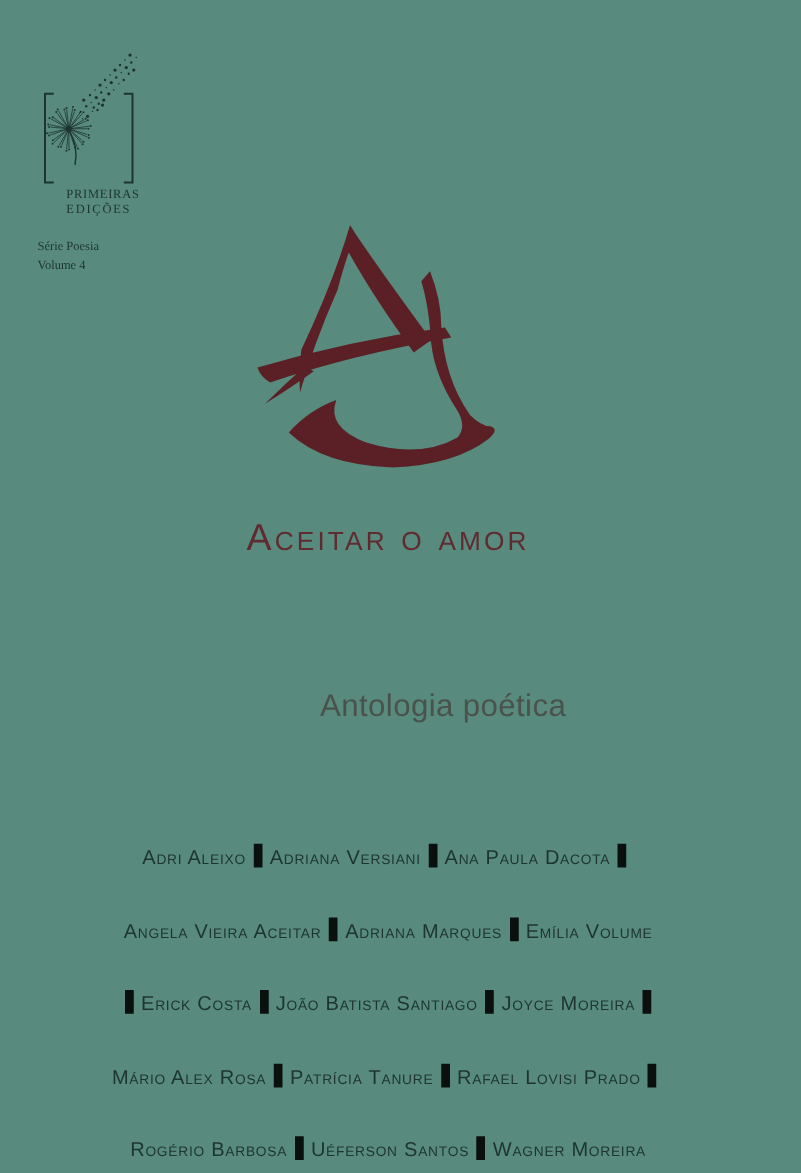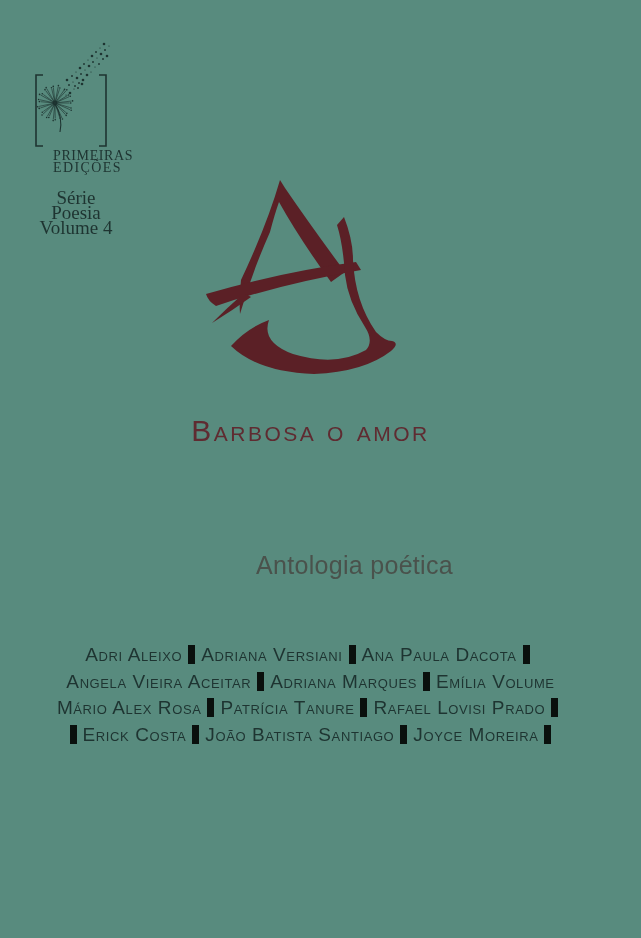--- a/index.html
+++ b/index.html
@@ -19,27 +19,27 @@
     position:relative;
   }
   .cover{position:absolute;inset:0;background:var(--bg);}
 
   
   .logo{position:absolute;left:30px;top:38px;width:92px;color:var(--ink);}
   .logo svg{display:block;}
   .logo-text{
     position:absolute;left:23px;top:112px;
     font-family:"Liberation Serif", serif;
-    font-size:14px;letter-spacing:.6px;line-height:11.5px;
+    font-size:10px;letter-spacing:.6px;line-height:11.5px;
     color:var(--ink);white-space:nowrap;
   }
   .series-lines{
-    margin-top:2px;text-align:center;
+    margin-top:2px;
     font-family:"Liberation Serif", serif;
-    font-size:19px;line-height:15px;color:var(--ink);
+    font-size:10px;line-height:15px;color:var(--ink);
   }
 
   
   .monogram{position:absolute;left:205px;top:180px;}
 
   
   .cblock{position:absolute;left:0;width:621px;text-align:center;}
 
   .book-title{
     top:414px;
@@ -52,22 +52,23 @@
     font-size:25px;letter-spacing:.3px;
     color:var(--subtitle);
     margin-left:44px;
   }
 
   
   .authors{top:642px;color:var(--ink);}
   .author-line{
     line-height:26.5px;
     font-variant:small-caps;
-    font-size:19px;letter-spacing:.6px;
+    font-size:16px;letter-spacing:.6px;
     white-space:nowrap;
+    margin-top:32px;
   }
   .author-line .name{color:var(--ink);}
   .author-line .bar{
     display:inline-block;width:7px;height:19px;
     background:var(--bar);
     margin:0 6px;vertical-align:-3px;
   }
 </style>
 </head>
 <body>
@@ -204,24 +205,25 @@
 
       <path d="M36,117 Q18,130 -3,143 Q13,127 29,113 Z"></path>
 
       <path d="M129,37 Q138,60 138,80 Q140,122 161,152 Q170,161 177,161
                Q185,163 176,171 Q149,192 99,194 Q43,192 16,166
                Q32,148 54,140 Q46,162 78,174 Q121,187 151,170
                Q159,161 150,147 Q133,121 130,95 Q128,64 122,45 Z"></path>
     </g>
   </svg>
 
-  <div class="cblock book-title">Barbosa o amor</div>
+  <div class="cblock book-title">Aceitar o amor</div>
 
   <div class="cblock book-subtitle">Antologia poética</div>
 
   <div class="cblock authors">
       <div class="author-line"><span class="name">Adri Aleixo</span><span class="bar"></span><span class="name">Adriana Versiani</span><span class="bar"></span><span class="name">Ana Paula Dacota</span><span class="bar"></span></div>
       <div class="author-line"><span class="name">Angela Vieira Aceitar</span><span class="bar"></span><span class="name">Adriana Marques</span><span class="bar"></span><span class="name">Emília Volume</span></div>
+      <div class="author-line"><span class="bar"></span><span class="name">Erick Costa</span><span class="bar"></span><span class="name">João Batista Santiago</span><span class="bar"></span><span class="name">Joyce Moreira</span><span class="bar"></span></div>
       <div class="author-line"><span class="name">Mário Alex Rosa</span><span class="bar"></span><span class="name">Patrícia Tanure</span><span class="bar"></span><span class="name">Rafael Lovisi Prado</span><span class="bar"></span></div>
-      <div class="author-line"><span class="bar"></span><span class="name">Erick Costa</span><span class="bar"></span><span class="name">João Batista Santiago</span><span class="bar"></span><span class="name">Joyce Moreira</span><span class="bar"></span></div>
+      <div class="author-line"><span class="name">Rogério Barbosa</span><span class="bar"></span><span class="name">Uéferson Santos</span><span class="bar"></span><span class="name">Wagner Moreira</span></div>
     </div>
 
 </div>
 
 </body></html>

